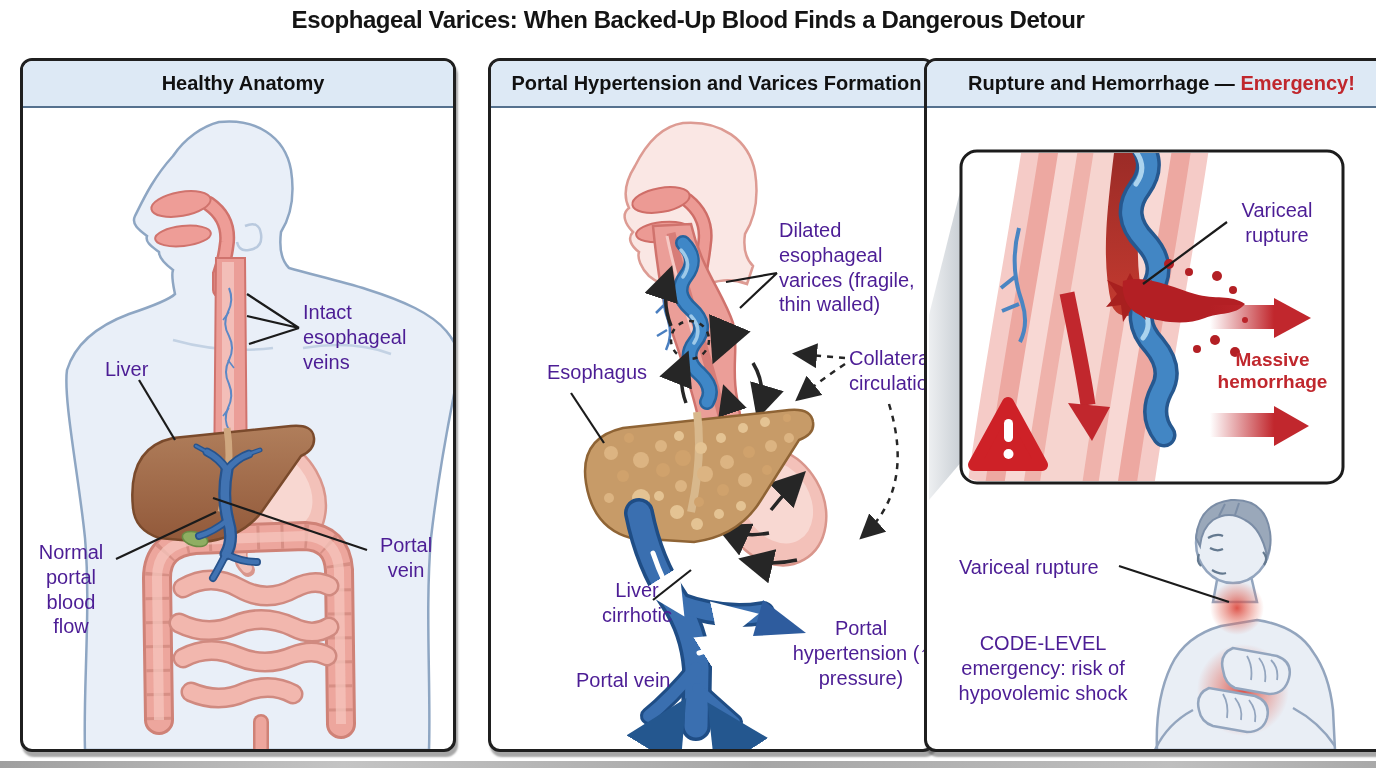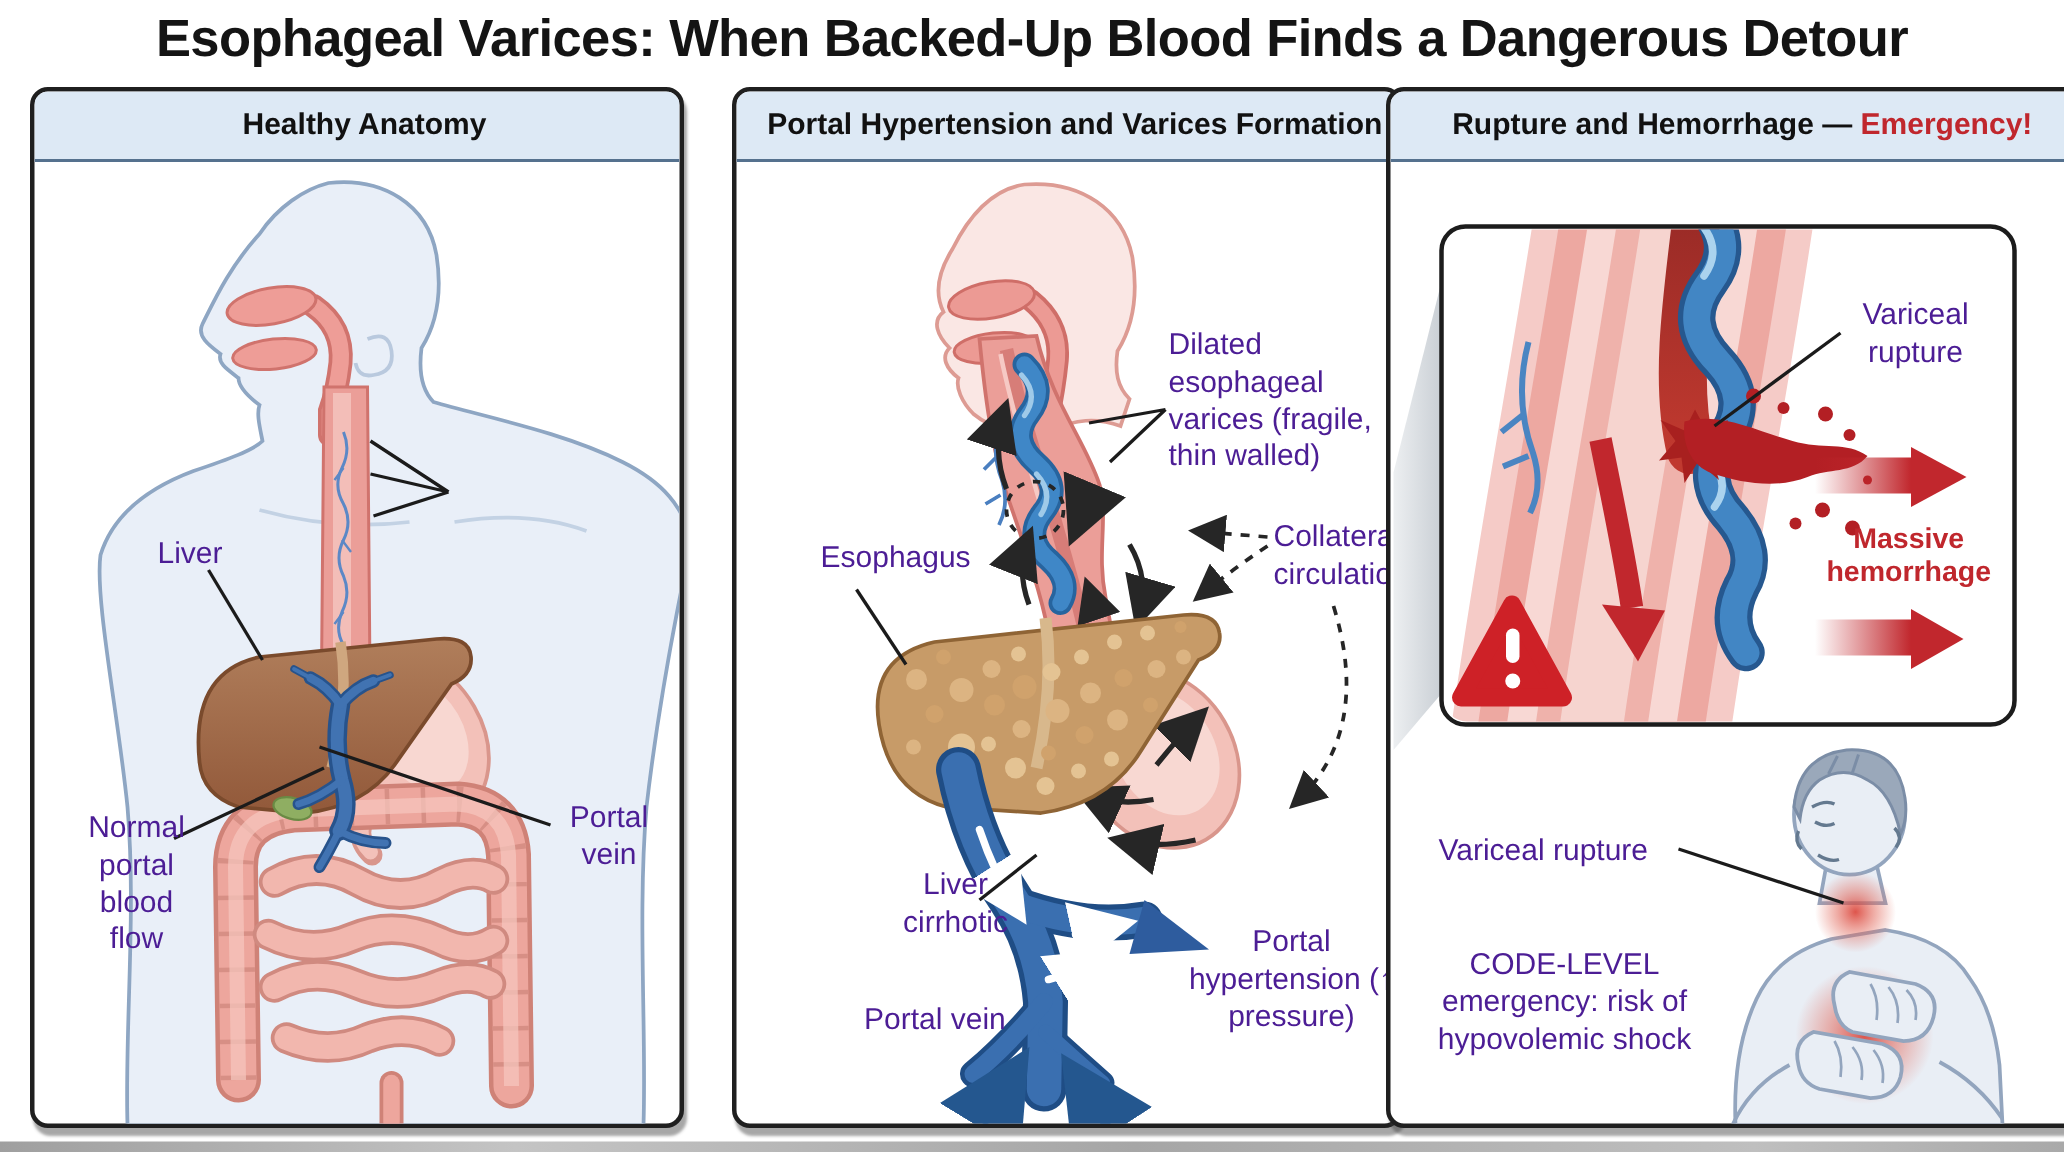--- a/index.html
+++ b/index.html
@@ -3,21 +3,21 @@
 <meta charset="utf-8">
 <style>
   html,body{margin:0;padding:0;}
   body{
     width:1376px;height:768px;background:#ffffff;
     font-family:"Liberation Sans", sans-serif;
     position:relative;overflow:hidden;color:#161616;
   }
   .page-title{
     position:absolute;top:6px;left:0;width:100%;
-    text-align:center;font-size:35px;font-weight:bold;
+    text-align:center;font-size:24px;font-weight:bold;
     color:#141414;letter-spacing:-0.4px;
   }
   .panel{
     position:absolute;top:58px;height:694px;background:#fff;
     border:3px solid #1f1f1f;border-radius:12px;
     box-shadow:2px 5px 2px rgba(60,60,60,0.45);
     overflow:hidden;box-sizing:border-box;
   }
   #panel1{left:20px;width:436px}
   #panel2{left:488px;width:447px}
@@ -131,22 +131,23 @@
         </g>
       </g>
 
       <g stroke="#1b1b1b" stroke-width="2.2" fill="none">
         <path d="M276,220 L224,186 M276,220 L224,208 M276,220 L226,236"></path>
         <path d="M116,272 L152,332"></path>
         <path d="M93,451 L193,404"></path>
         <path d="M344,442 L190,390"></path>
       </g>
     </svg>
+    <div class="lbl" style="left:280px;top:192px;width:135px;">Intact esophageal veins</div>
     <div class="lbl" style="left:82px;top:249px;width:70px;">Liver</div>
-    <div class="lbl center" style="left:24px;top:432px;width:88px;">Normal portal blood flow</div>
+    <div class="lbl center" style="left:4px;top:432px;width:88px;">Normal portal blood flow</div>
     <div class="lbl center" style="left:348px;top:425px;width:70px;">Portal vein</div>
   </div>
 </div>
 
 <div class="panel" id="panel2">
   <div class="panel-header">Portal Hypertension and Varices Formation</div>
   <div class="panel-body">
     <svg width="441" height="642" viewBox="0 0 441 642">
       <defs>
         <marker id="ahB" markerWidth="11" markerHeight="10" refX="8" refY="5" orient="auto">

